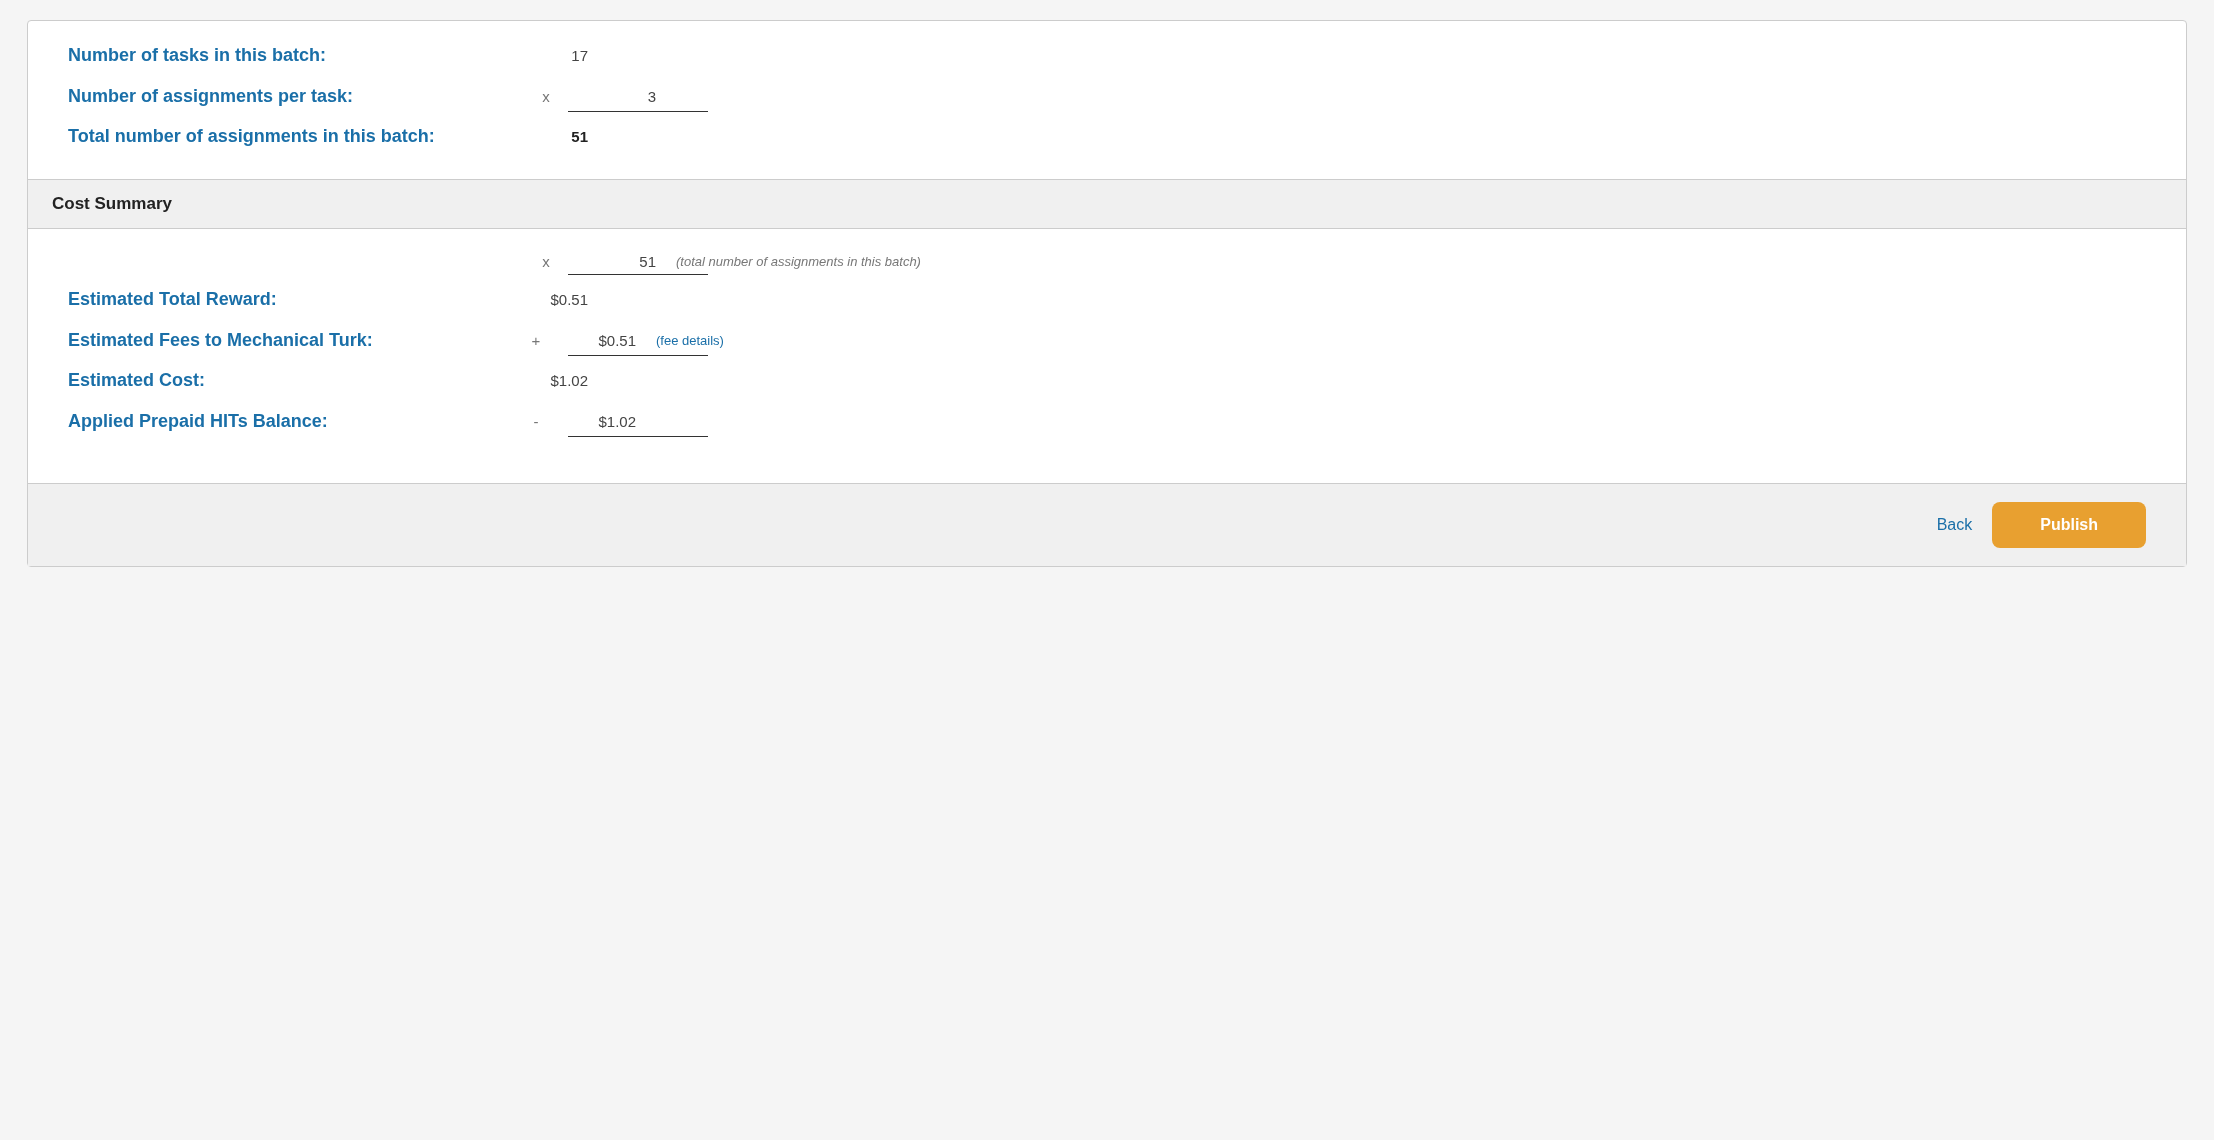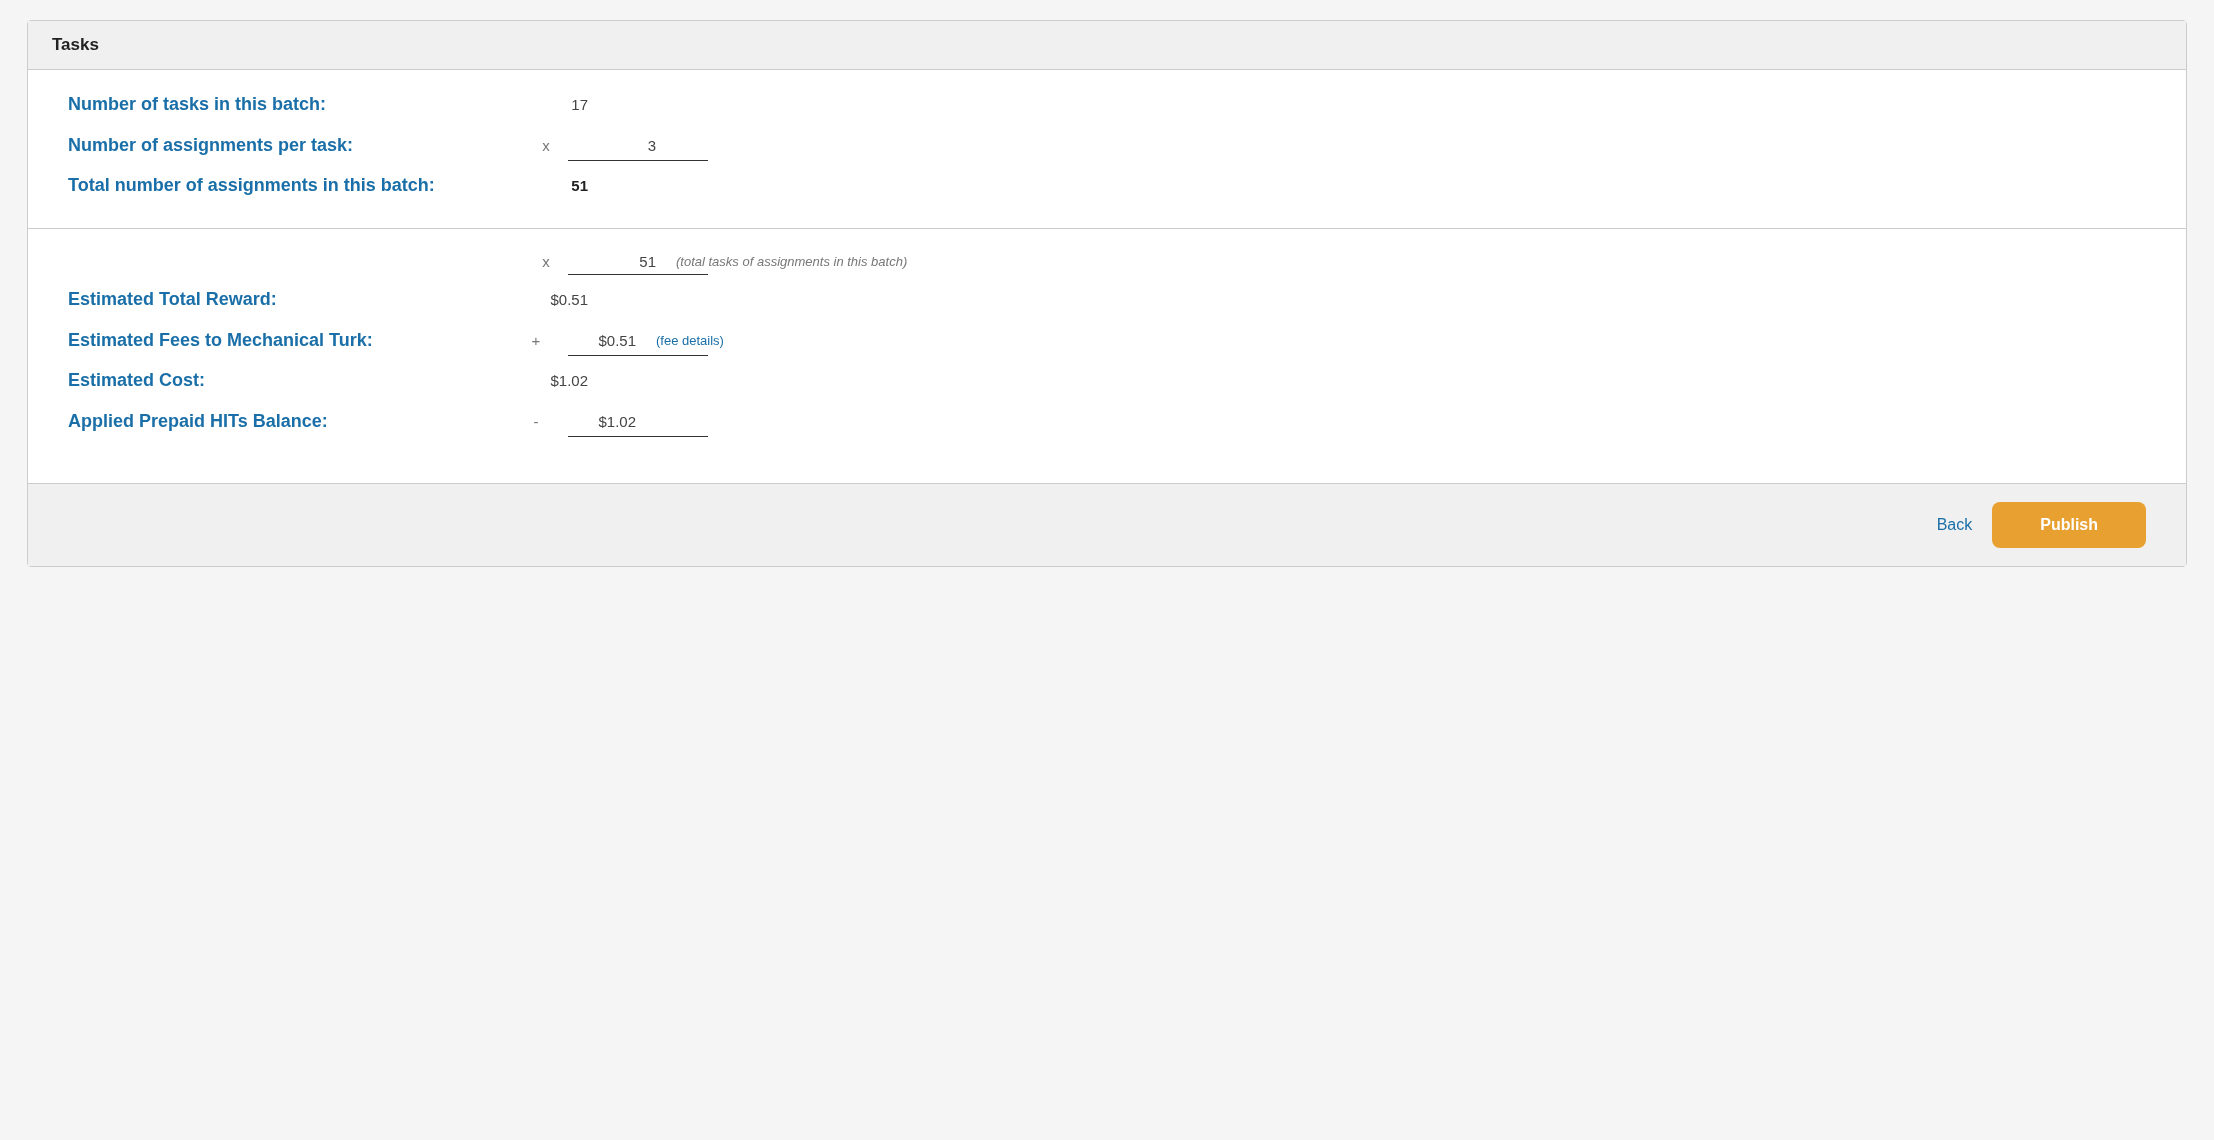--- a/index.html
+++ b/index.html
@@ -174,23 +174,20 @@
       font-size: 15px;
       width: 40px;
       text-align: center;
     }
   </style>
 </head>
 <body>
 
 <div class="page-container">
 
-  <div class="section-header">
-    <span>Tasks</span>
-  </div>
 
   <div class="section-body">
 
     <div class="row">
       <span class="row-label">Number of tasks in this batch:</span>
       <span class="row-value">17</span>
     </div>
 
     <div>
       <div class="multiplier-row">
@@ -205,31 +202,34 @@
 
     <div class="row">
       <span class="row-label">Total number of assignments in this batch:</span>
       <span class="row-value bold">51</span>
     </div>
 
   </div>
 
   <hr class="section-divider">
 
+  <div class="section-header">
+    <span>Cost Summary</span>
+  </div>
 
   <div class="section-body">
 
 
     <div>
       <div class="multiplier-row">
         <span style="width:440px; flex-shrink:0;"></span>
         <div class="cost-value-block">
           <span class="sym-cell">x</span>
           <span class="val-cell">51</span>
-          <span class="note-text">(total tasks of assignments in this batch)</span>
+          <span class="note-text">(total number of assignments in this batch)</span>
         </div>
       </div>
       <hr class="underline-short" style="margin-left:500px; width:140px;">
     </div>
 
     <div class="row">
       <span class="row-label">Estimated Total Reward:</span>
       <span class="row-value">$0.51</span>
     </div>
 

